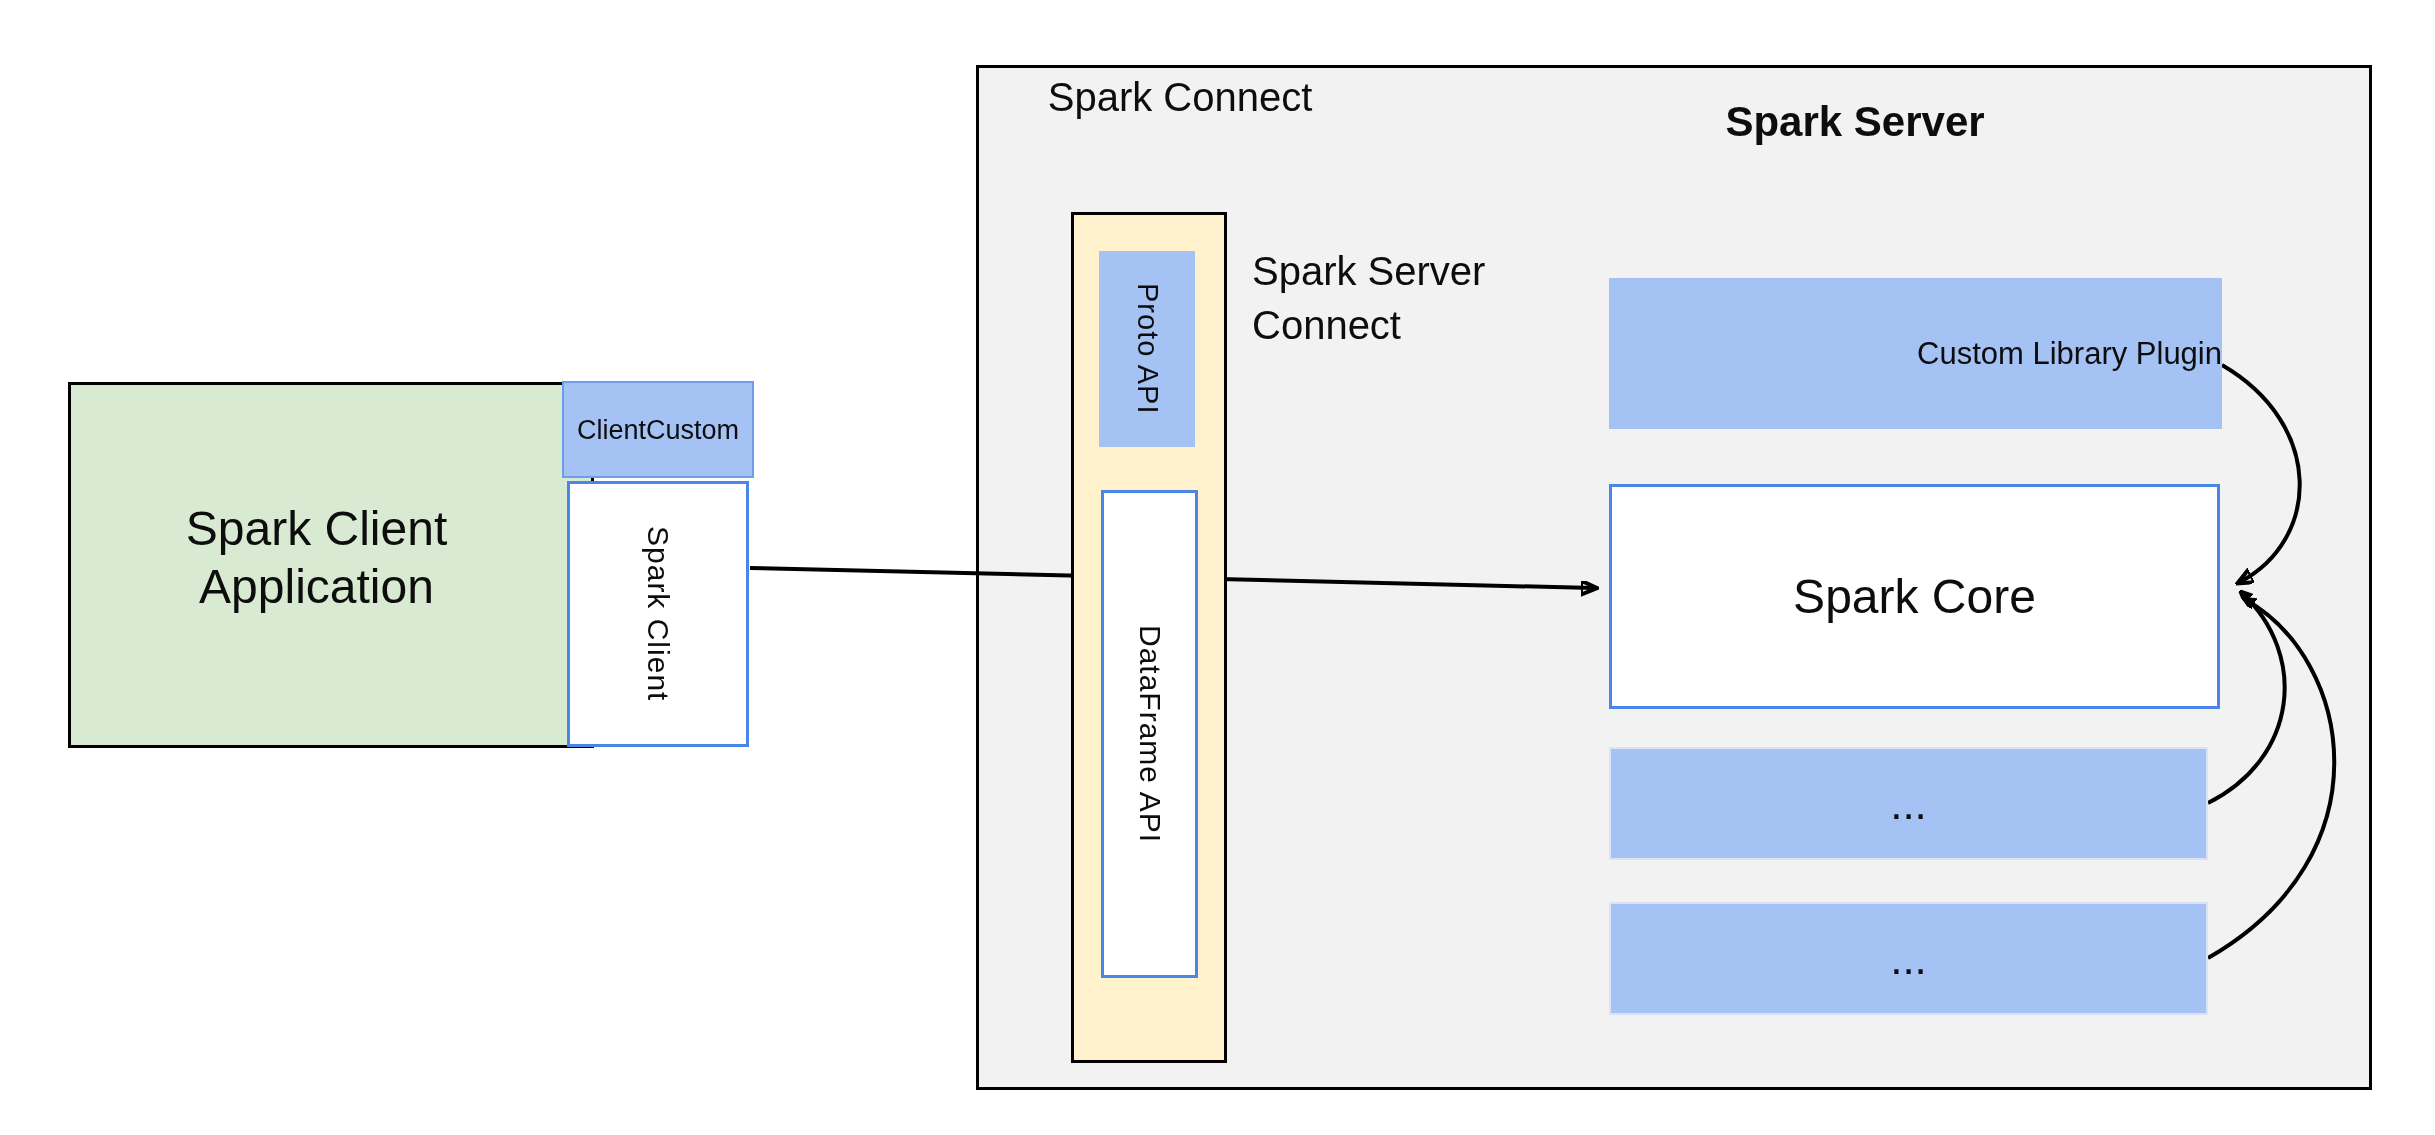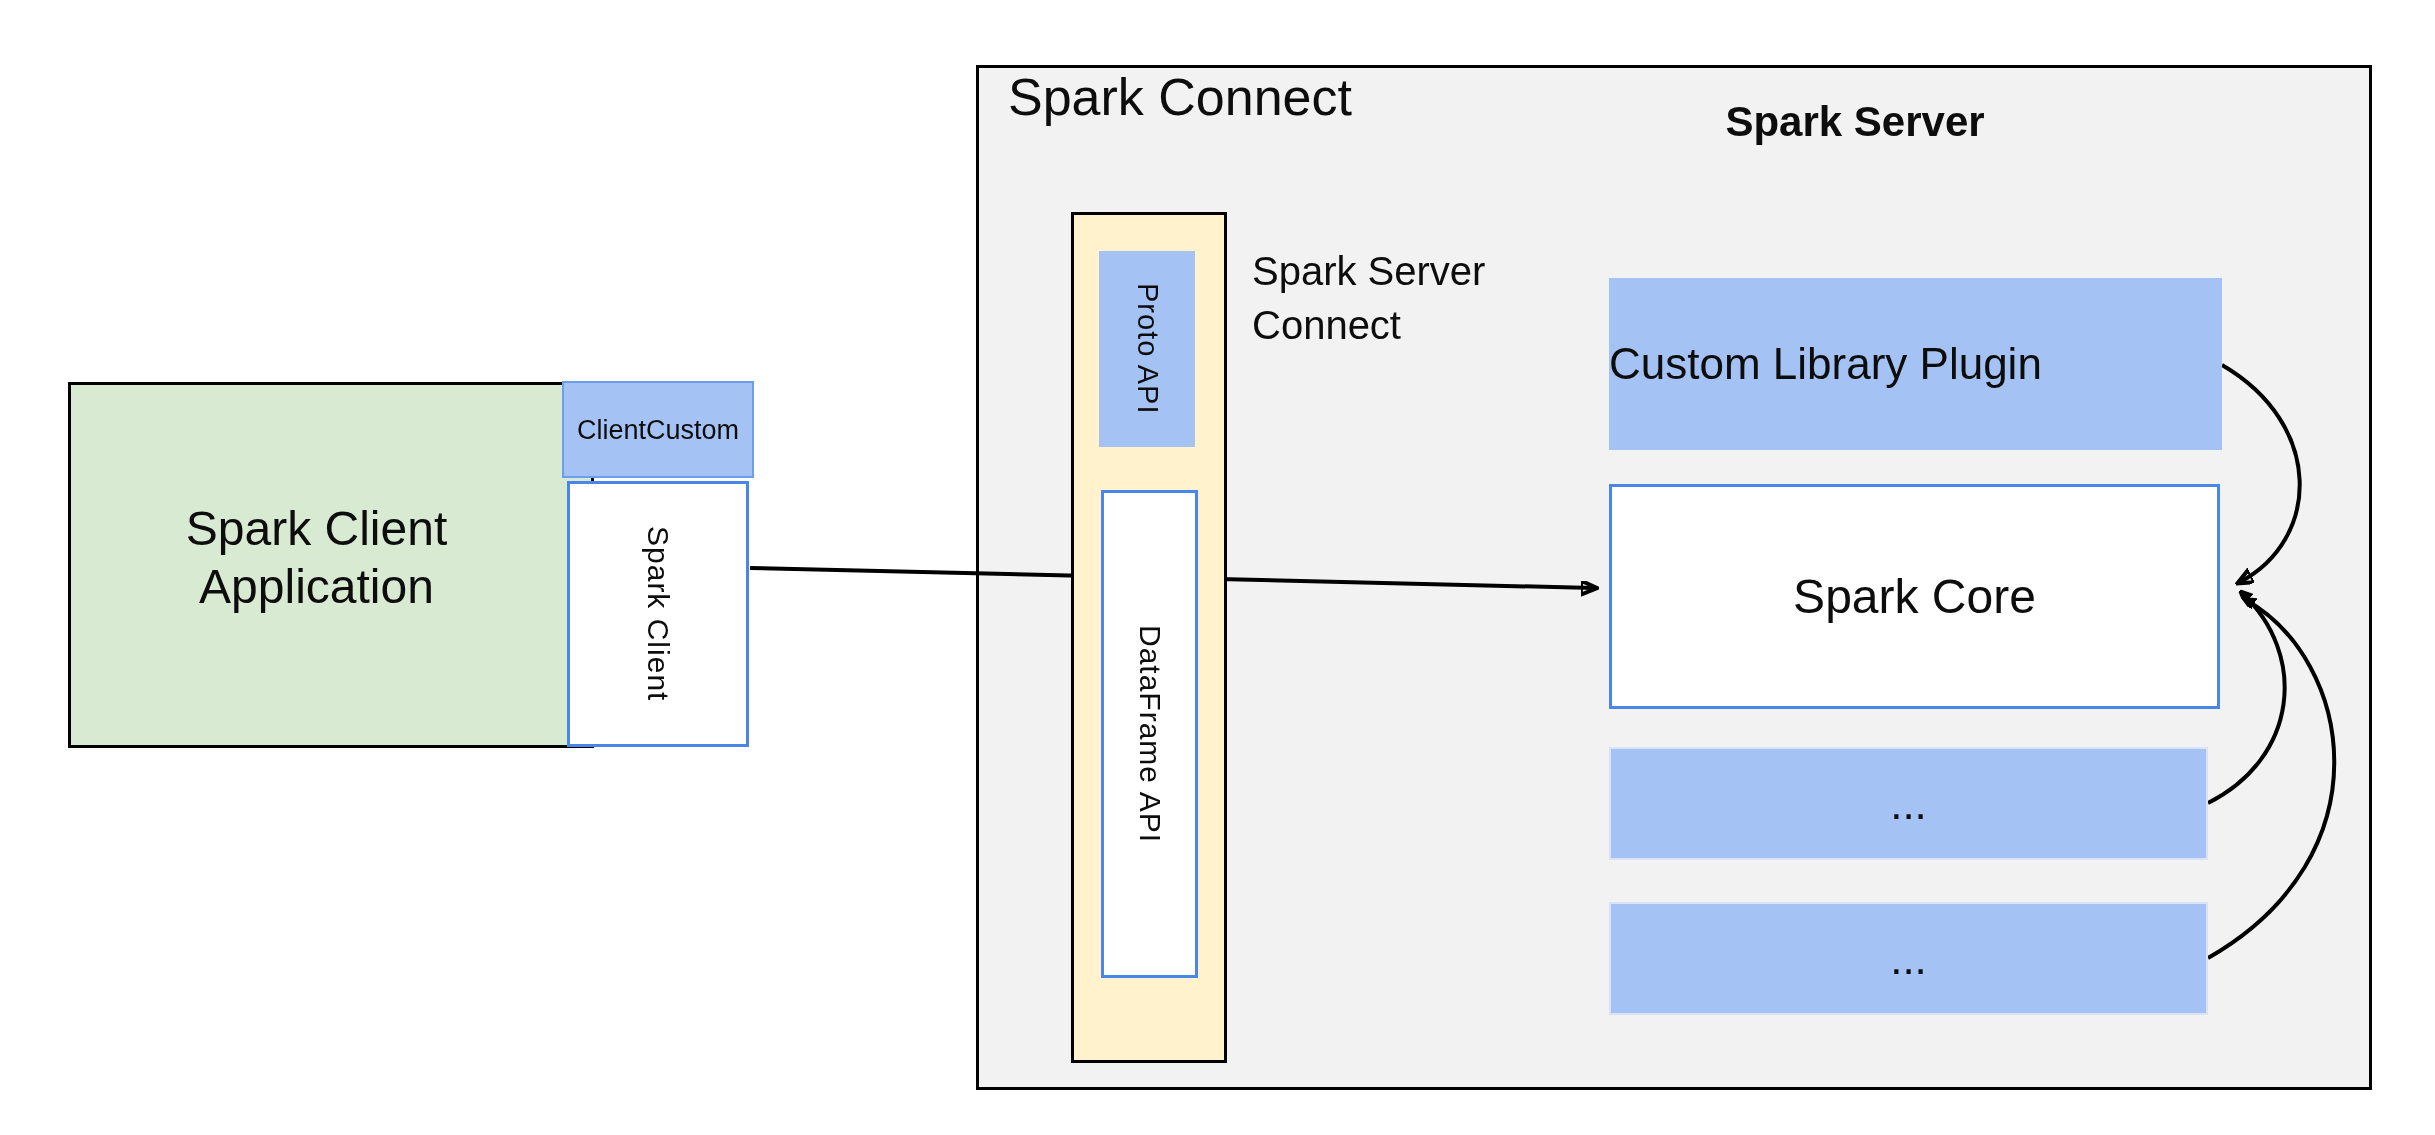--- a/index.html
+++ b/index.html
@@ -58,21 +58,21 @@
 
   
   .server-box{
     left:976px;top:65px;width:1396px;height:1025px;
     background:var(--gray-fill);
     border:3px solid var(--line);
     z-index:0;
   }
   .connect-title{
     left:980px;top:72px;width:400px;
-    text-align:center;font-size:52px;line-height:50px;
+    text-align:center;font-size:40px;line-height:50px;
     z-index:4;
   }
   .server-title{
     left:1605px;top:98px;width:500px;
     text-align:center;font-size:42px;font-weight:bold;
     z-index:4;
   }
   .yellow-box{
     left:1071px;top:212px;width:156px;height:851px;
     background:var(--yellow-fill);
@@ -93,25 +93,25 @@
     display:flex;align-items:center;justify-content:center;
   }
   .library-label{
     left:1252px;top:244px;width:360px;
     text-align:left;font-size:40px;line-height:54px;
     z-index:4;
   }
 
   
   .plugin-box{
-    left:1609px;top:278px;width:613px;height:172px;
-    background:var(--blue-fill);
-    z-index:3;
-    display:flex;align-items:center;justify-content:flex-start;
-    font-size:44px;
+    left:1609px;top:278px;width:613px;height:151px;
+    background:var(--blue-fill);
+    z-index:3;
+    display:flex;align-items:center;justify-content:flex-end;
+    font-size:31px;
   }
   .core-box{
     left:1609px;top:484px;width:611px;height:225px;
     background:#ffffff;
     border:3px solid var(--blue-border);
     z-index:3;
     display:flex;align-items:center;justify-content:center;
     font-size:48px;
   }
   .module-box{

